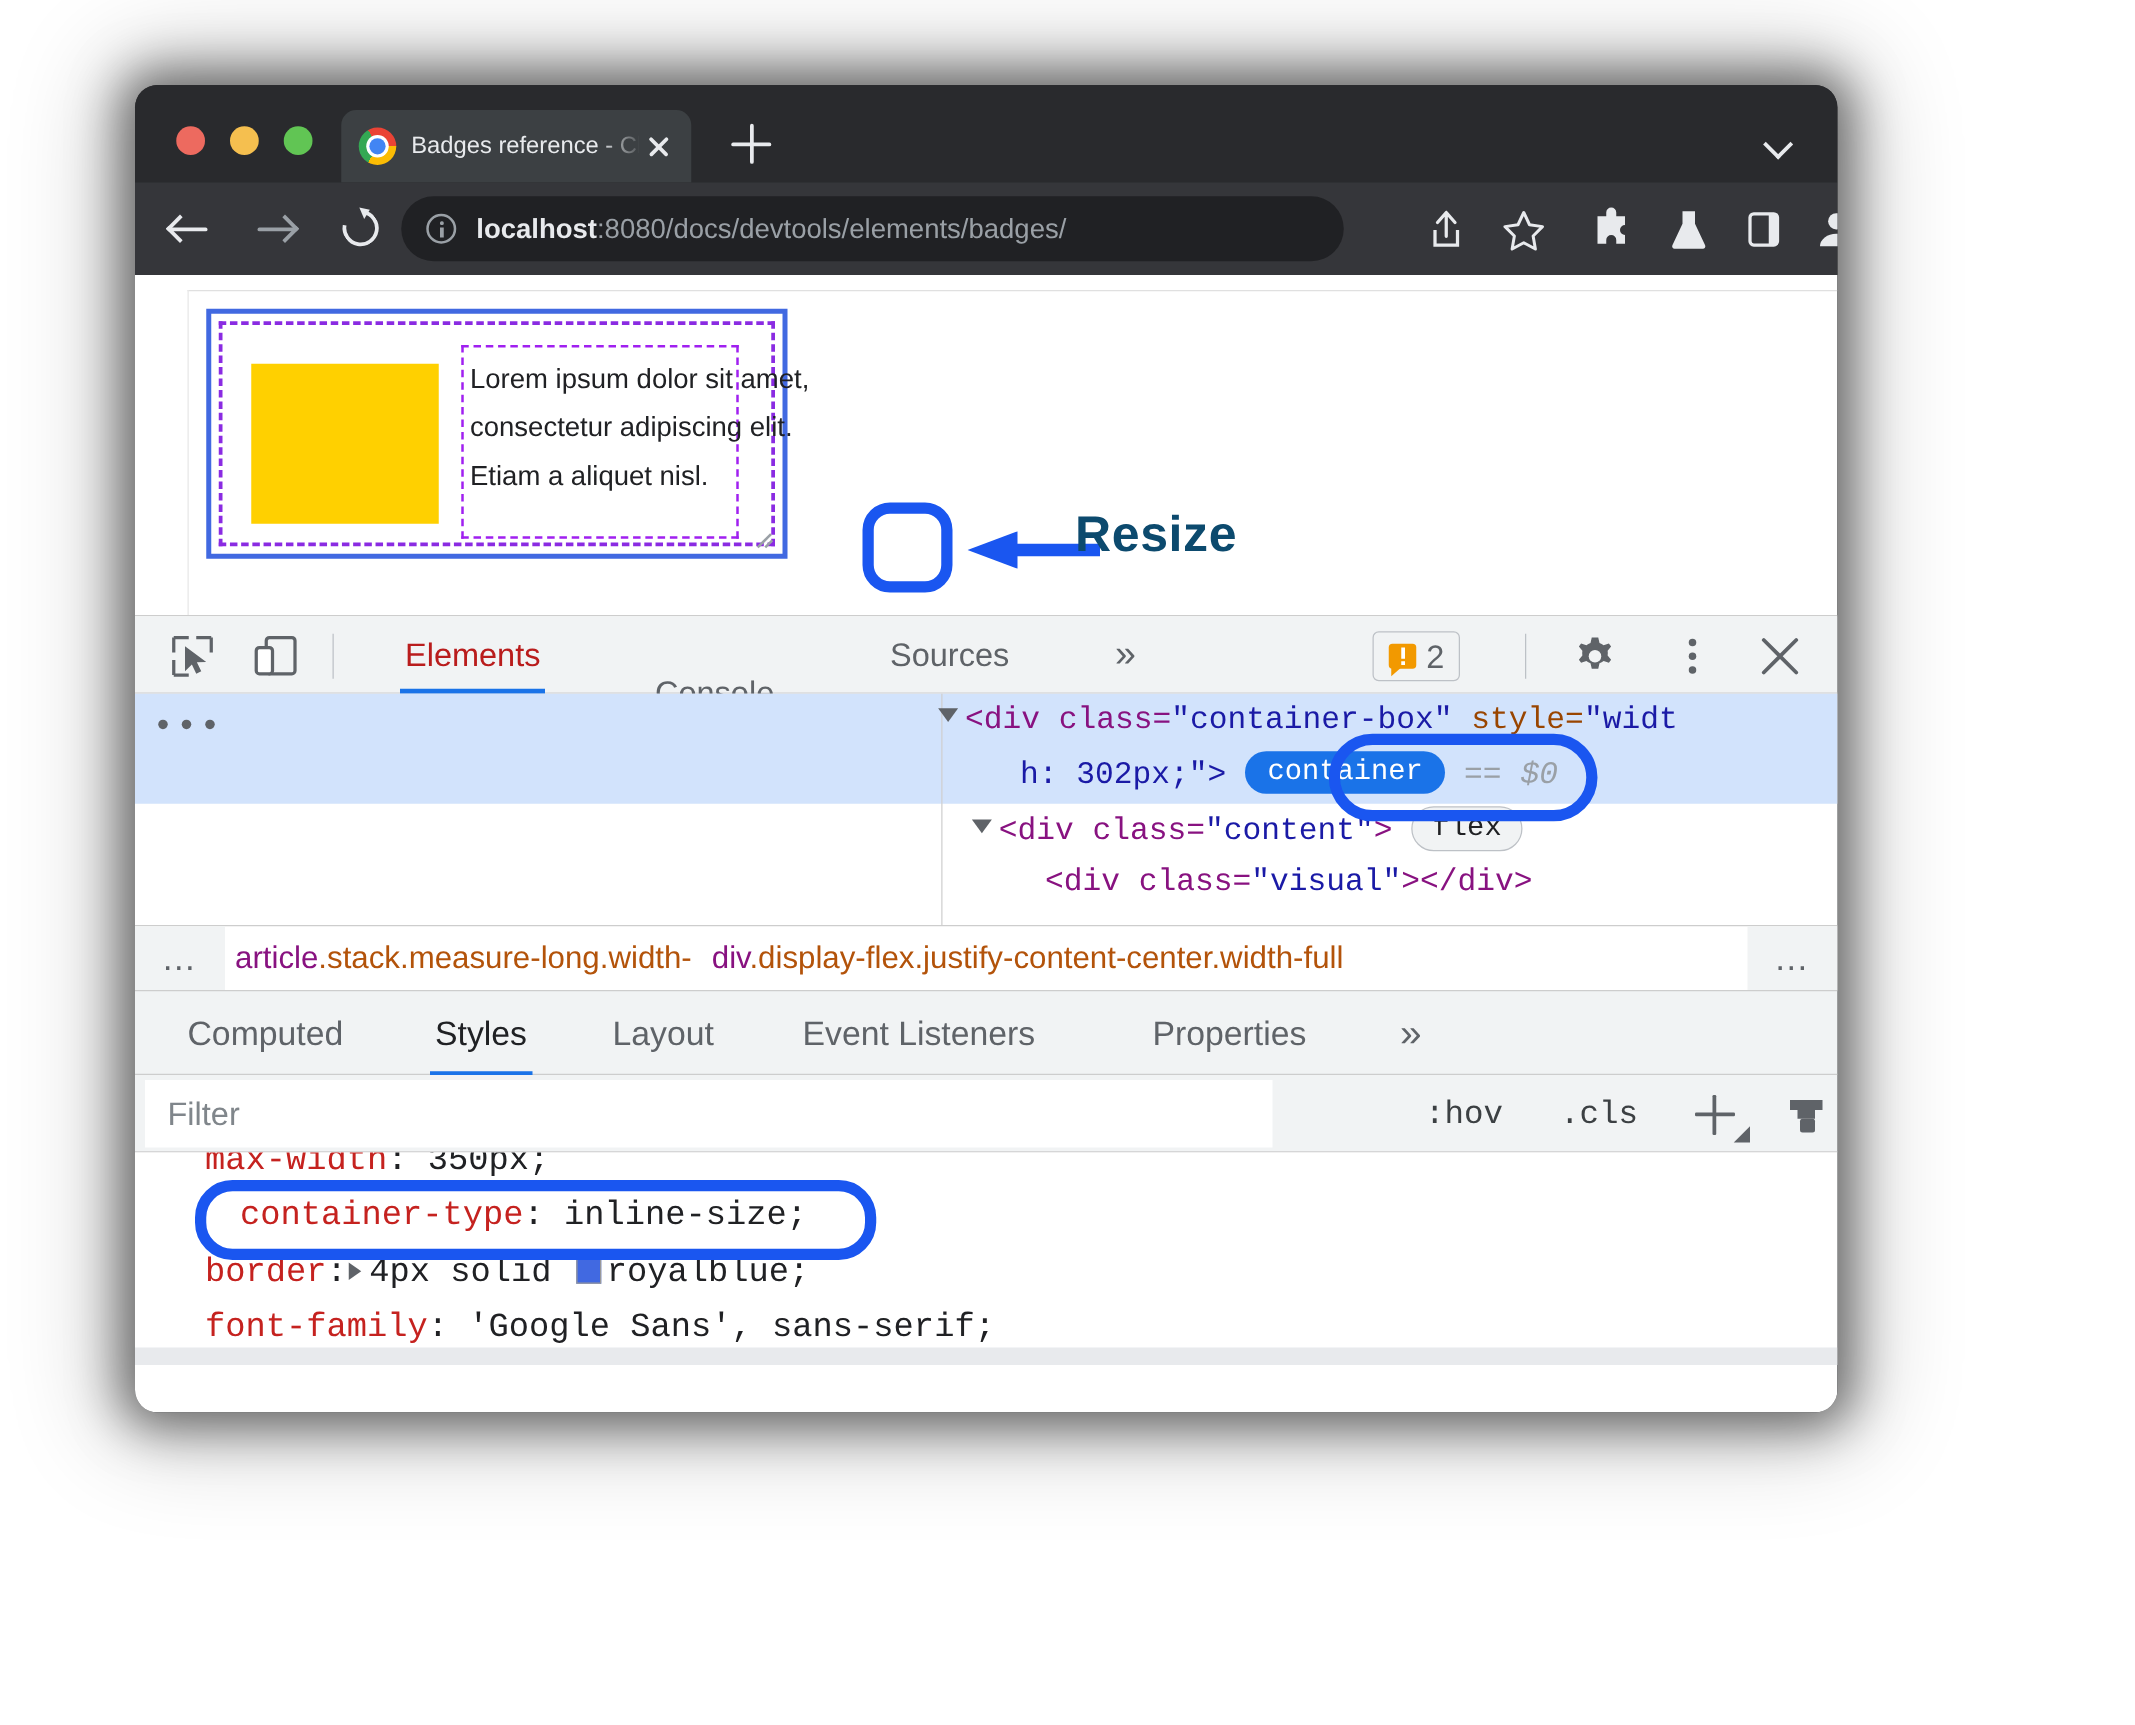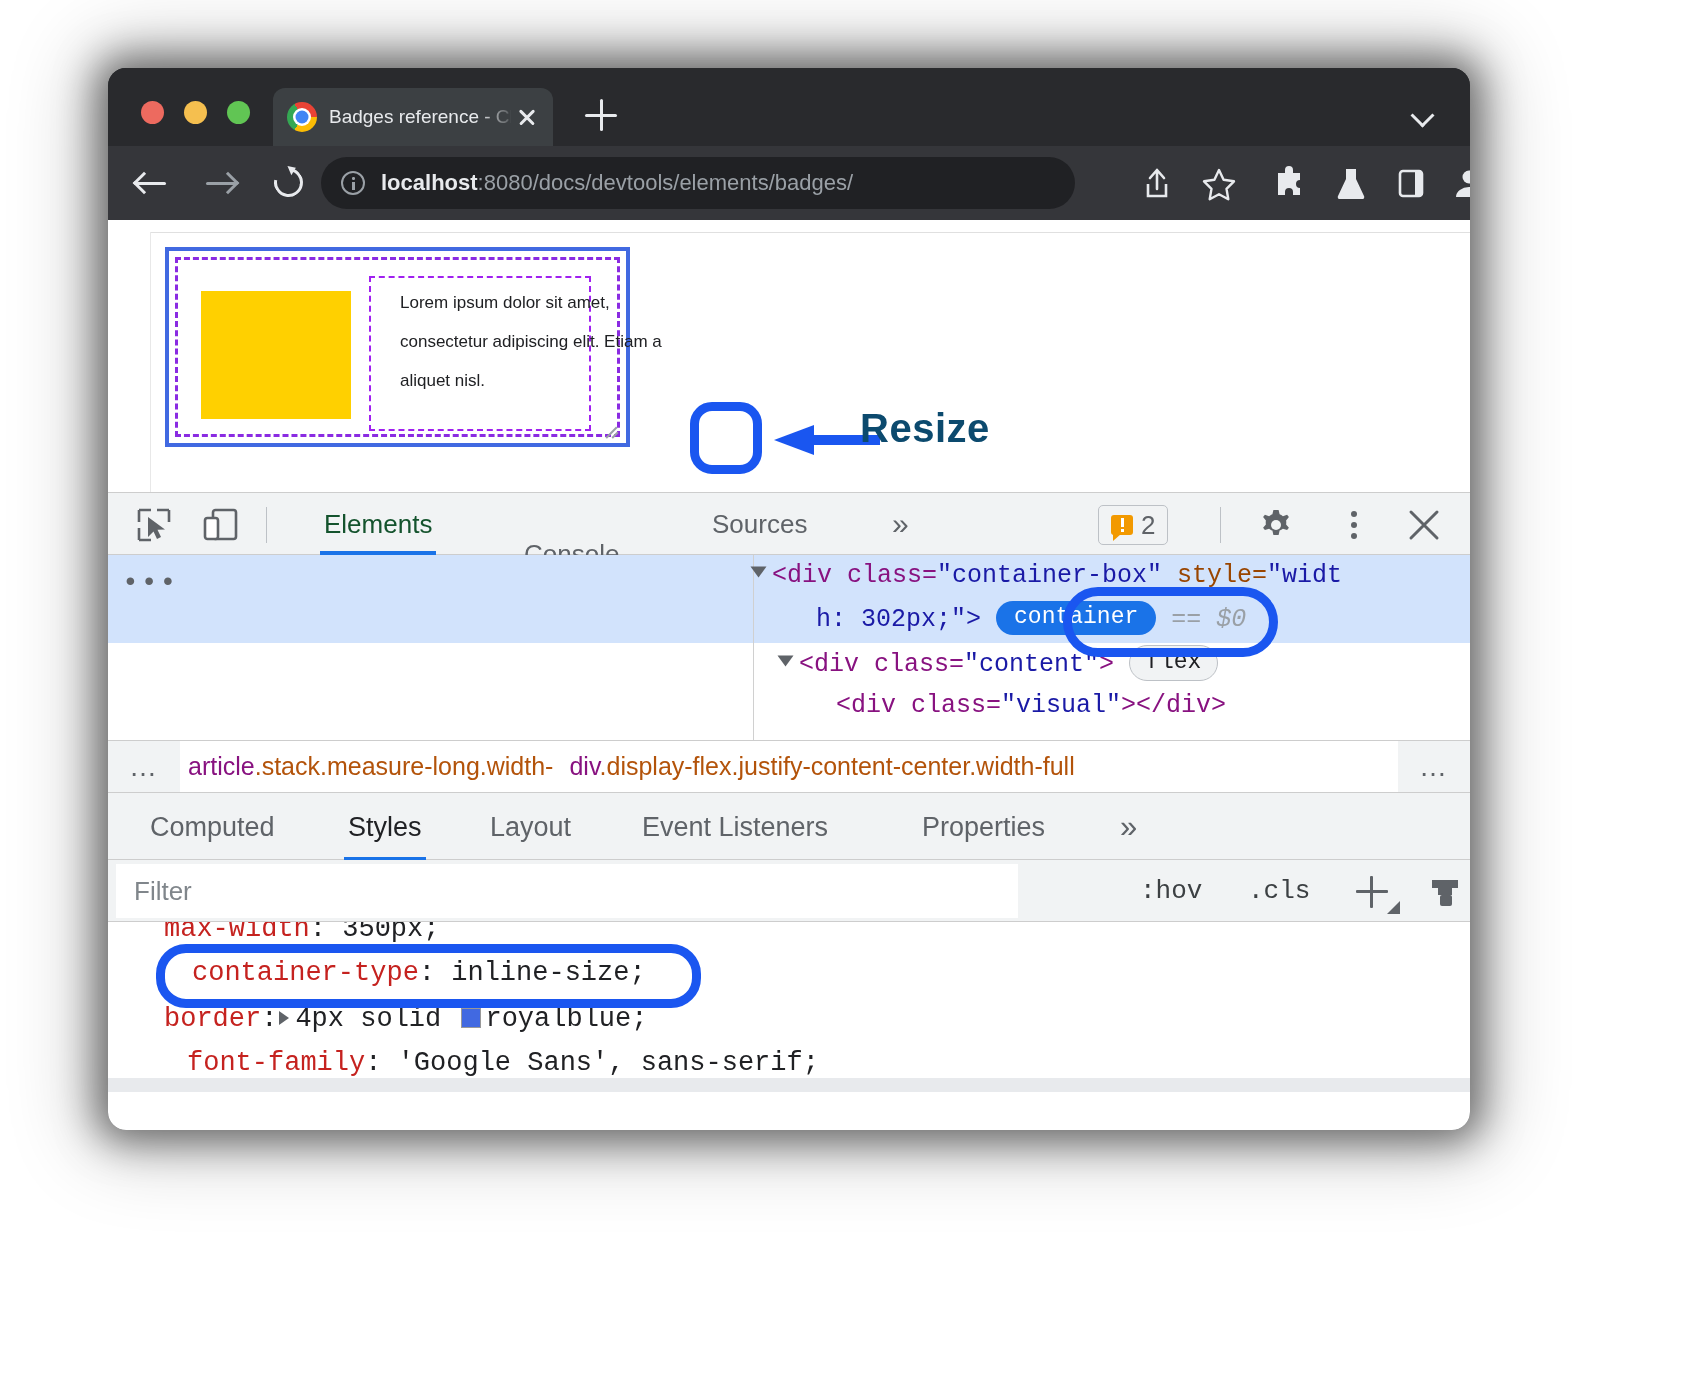--- a/index.html
+++ b/index.html
@@ -221,24 +221,23 @@
     border: 2px dashed #a020f0;
   }
   .visual-yellow {
     position: absolute; left: 32px; top: 40px;
     width: 150px; height: 128px;
     background: #ffd000;
   }
   .lorem {
     position: absolute; left: 207px; top: 32px;
     width: 300px;
-    font-size: 17px;
+    font-size: 22px;
     line-height: 39px;
     color: #202124;
-    margin-left: 24px;
   }
   .resize-grip {
     position: absolute; right: 4px; bottom: 2px;
     width: 20px; height: 20px;
   }
   .resize-grip::before, .resize-grip::after {
     content:""; position:absolute; background:#9aa0a6; height:1.5px;
     transform-origin: left center;
   }
   .resize-grip::before { left: 4px; top: 16px; width: 15px; transform: rotate(-45deg); }
@@ -282,21 +281,21 @@
   .dt-sep {
     position:absolute; left: 158px; top: 14px; width: 1px; height: 36px;
     background: #bdc1c6;
   }
   .dt-tab {
     position: absolute; top: 0; height: 62px;
     display: flex; align-items: center;
     font-size: 26px; color: #5f6368;
     padding: 0 4px;
   }
-  .dt-tab.active { color: #14532d; }
+  .dt-tab.active { color: #b91c1c; }
   .dt-tab.active::after {
     content:""; position:absolute; left: 0; right: 0; bottom: 0;
     height: 4px; background: #1a73e8;
   }
   .tab-elements { left: 212px; }
   .tab-console  { left: 412px; margin-top: 30px; }
   .tab-sources  { left: 600px; }
   .tab-more     { left: 780px; font-size: 30px; }
 
   .warn-badge {
@@ -494,21 +493,21 @@
     background: #fff;
     height: 170px;
     font-family: "Liberation Mono", monospace;
     font-size: 27px;
     overflow: hidden;
   }
   .css-line { position: absolute; left: 56px; white-space: nowrap; }
   .cl1 { top: -8px; }
   .cl2 { top: 36px; margin-left: 28px; }
   .cl3 { top: 82px; }
-  .cl4 { top: 126px; margin-left: 23px; }
+  .cl4 { top: 126px; }
   .prop { color: #c5221f; }
   .val  { color: #202124; }
   .swatch {
     display:inline-block; width: 20px; height: 20px;
     background: #4169e1; border: 1px solid #999;
     vertical-align: -2px; margin: 0 4px;
   }
   .expand-tri {
     display:inline-block; width:0; height:0;
     border-left: 10px solid #5f6368;

